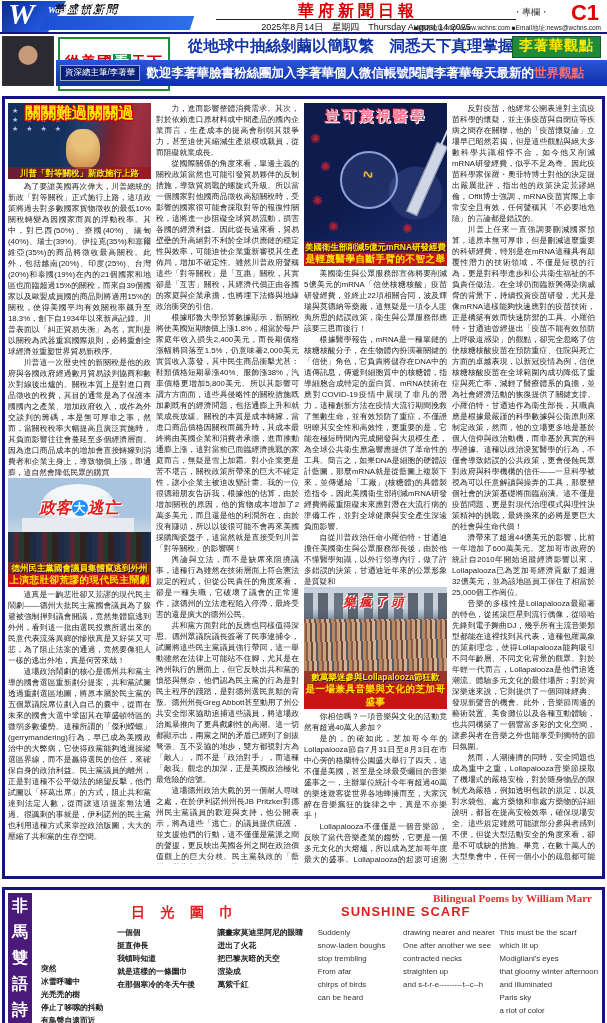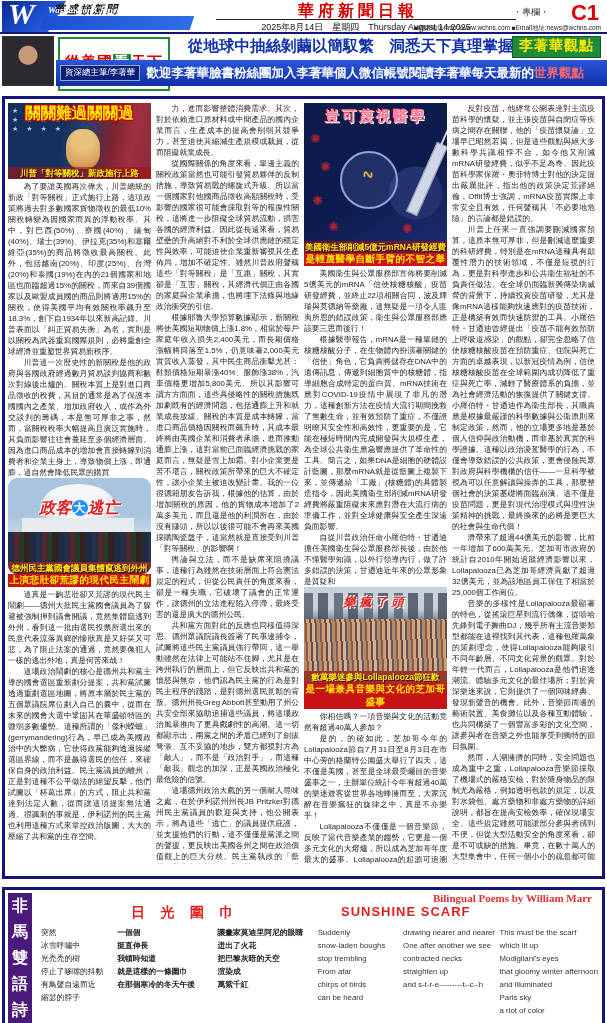--- a/index.html
+++ b/index.html
@@ -58,21 +58,21 @@
   
   #fig-trump .figimg{height:76px;background:
       linear-gradient(100deg,#16305e 0 38%,#24406e 52%,#7a2230 70%,#a03040 84%,#8a2a3a 100%);}
   #fig-trump .stars{position:absolute;left:4px;top:3px;color:#dfe6ff;font-size:7px;letter-spacing:3px;opacity:.8;line-height:9px;}
   #fig-trump .face{position:absolute;left:58px;top:26px;width:34px;height:40px;border-radius:45% 45% 40% 40%;
       background:radial-gradient(circle at 50% 28%,#e8c27a 0 30%,#d9a15e 70%,#b97f42 100%);}
   #fig-trump .figtitle{top:4px;font-size:15.5px;color:#ffe900;
       text-shadow:-1px -1px 0 #c00,1px -1px 0 #c00,-1px 1px 0 #c00,1px 1px 0 #c00;}
   
   #fig-exodus .figimg{height:96px;background:
-      linear-gradient(180deg,#a9c4de 0 38%,#c2d4e4 55%,#70808e 72%,#333a46 100%); border-radius: 9px;}
+      linear-gradient(180deg,#a9c4de 0 38%,#c2d4e4 55%,#70808e 72%,#333a46 100%);}
   #fig-exodus .dome{position:absolute;left:34px;top:6px;width:72px;height:40px;border-radius:50% 50% 10% 10%;
       background:radial-gradient(circle at 50% 20%,#f5f6f8 0 55%,#d8dde4 80%,#b9c2cc 100%);}
   #fig-exodus .base{position:absolute;left:14px;top:40px;width:112px;height:18px;background:#e7eaef;}
   #fig-exodus .crowd{position:absolute;left:0;right:0;bottom:12px;height:30px;
       background:repeating-linear-gradient(90deg,#23304a 0 6px,#5a2330 6px 11px,#243a2a 11px 16px,#32221f 16px 22px,#1e2a44 22px 28px);}
   #fig-exodus .figtitle{top:22px;font-size:16px;font-style:italic;color:#e02020;
       text-shadow:1px 1px 0 #fff,-1px -1px 0 #fff;}
   #fig-exodus .circ{display:inline-block;width:16px;height:16px;line-height:16px;border-radius:50%;
       background:#1e90ff;color:#fff;font-size:12px;font-style:normal;text-shadow:none;vertical-align:1px;}
   
@@ -101,21 +101,21 @@
   #poem-vert{position:absolute;left:3px;top:3px;bottom:3px;width:24px;background:#4a1a7a;color:#fff;
       display:flex;flex-direction:column;align-items:center;justify-content:space-around;
       font:bold 16px "Liberation Serif",serif;}
   #poem-byline{position:absolute;right:10px;top:2px;font:bold 11px "Liberation Serif",serif;color:#e03030;}
   #poem-titles{position:absolute;left:36px;top:14px;right:10px;height:18px;}
   #poem-cn-title{position:absolute;left:90px;font:bold 14px "Liberation Serif",serif;color:#e02020;letter-spacing:6px;}
   #poem-en-title{position:absolute;left:300px;font:bold 13px "Liberation Sans",sans-serif;color:#e02020;letter-spacing:1px;}
   #poem-grid{position:absolute;left:36px;right:4px;top:36px;bottom:2px;display:flex;}
   .pcol{font-size:7.8px;line-height:13px;color:#222;}
   .pcol div{white-space:nowrap;}
-  .pcol.cn{width:82px;font-weight:normal;}
+  .pcol.cn{width:82px;font-weight:bold;margin-top:36px;}
   .pcol.cn2{width:108px;font-weight:bold;}
   .pcol.en{width:92px;color:#333;}
   .pcol.en2{width:104px;color:#333;}
   
   #footer{height:15px;background:#fff;border-top:2px solid #14147a;display:flex;align-items:center;justify-content:center;}
   #footer div{display:inline;font:bold italic 11px "Liberation Serif",serif;letter-spacing:1px;white-space:nowrap;}
   #footer div span{margin:0 1px;}
 </style>
 </head>
 <body>

